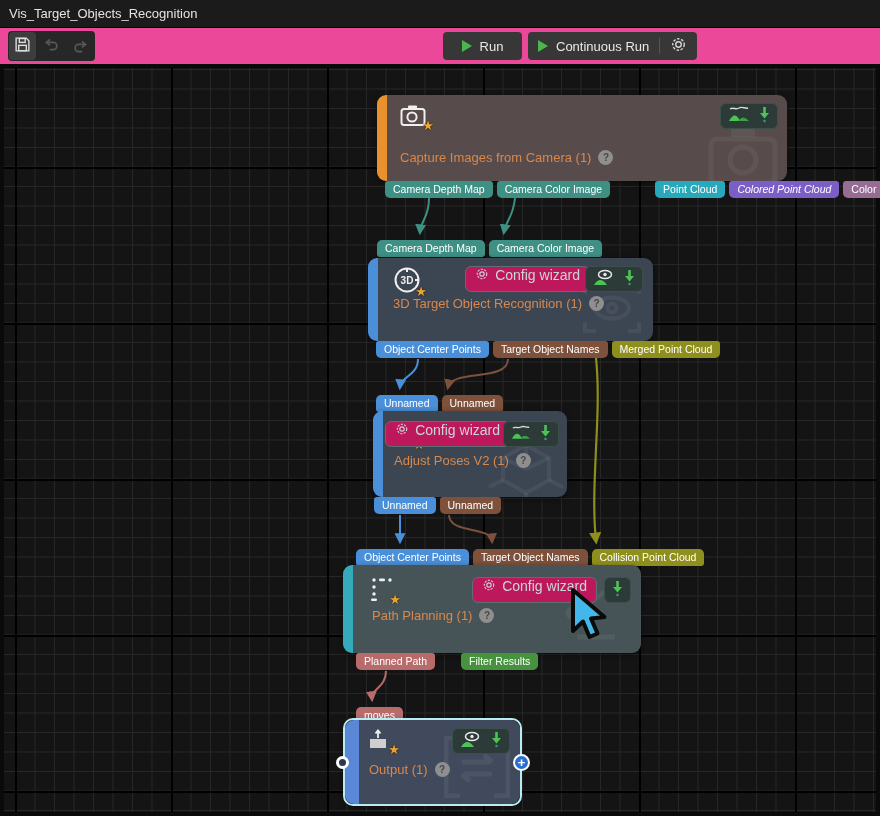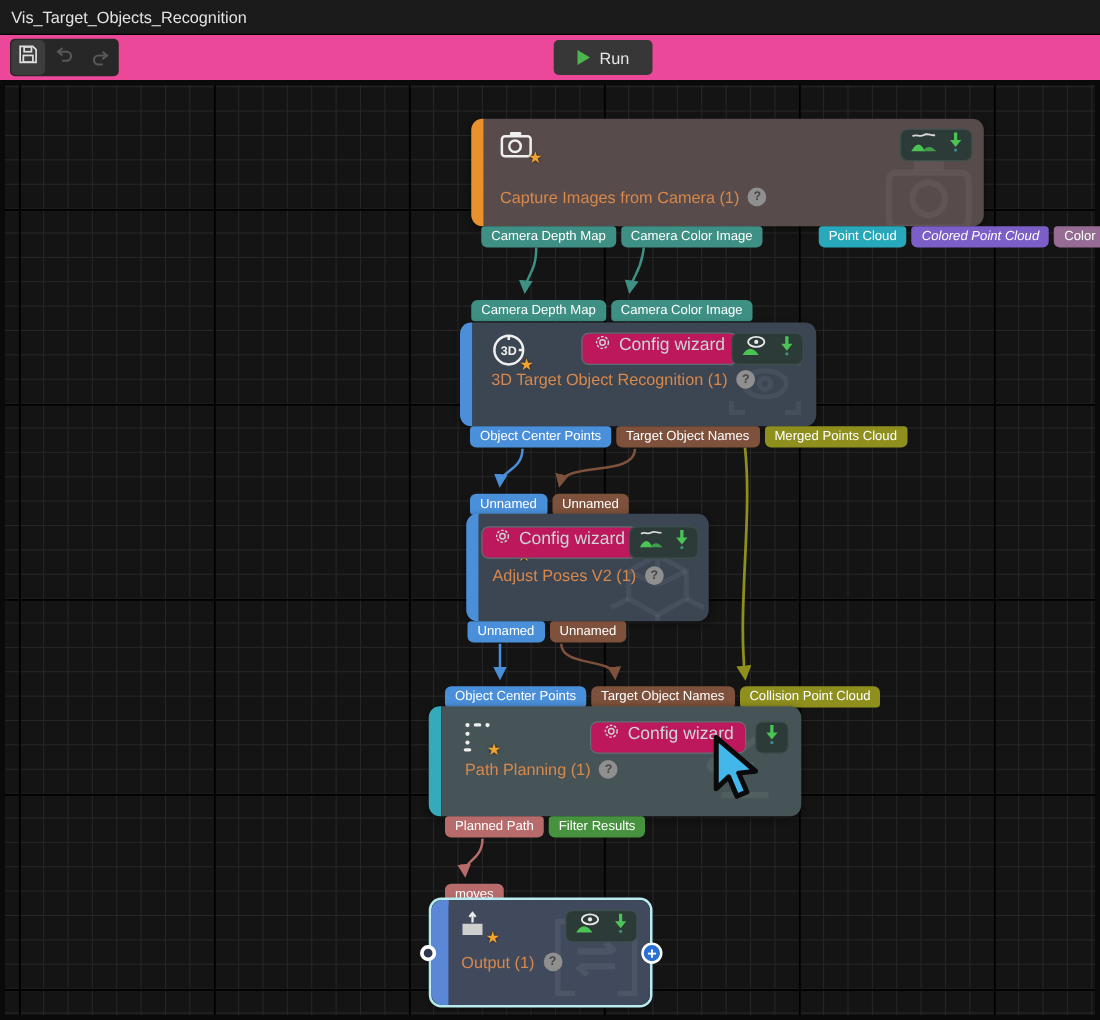--- a/index.html
+++ b/index.html
@@ -77,21 +77,21 @@
   .port.in  { border-radius:5px 5px 3px 3px; }
   .port.out { border-radius:3px 3px 5px 5px; }
   .p-teal  { background:#3f9084; }
   .p-cyan  { background:#28a9bb;margin-left:41px; }
   .p-purple{ background:#7b5ec6;font-style:italic; }
   .p-mauve { background:#966b94; }
   .p-blue  { background:#4a8fd9; }
   .p-brown { background:#7d513b; }
   .p-olive { background:#8f8f1e; }
   .p-rose  { background:#b76b6b; }
-  .p-green { background:#46923f; }
+  .p-green { background:#46923f;margin-left:22px; }
 
   .cursor { position:absolute; z-index:10; }
 </style>
 </head>
 <body>
 
 <div class="titlebar">
   <span>Vis_Target_Objects_Recognition</span>
 </div>
 
@@ -120,20 +120,31 @@
             <path d="M4 6 H9.6 a3.4 3.4 0 0 1 0 6.8 H6.4" fill="none" stroke="#585858" stroke-width="1.6"></path>
             <path d="M6.6 3.2 L3.2 6 L6.6 8.8" fill="none" stroke="#585858" stroke-width="1.6"></path>
           </svg>
       </span>
     </div>
   </div>
 
   <div class="run-btn" style="left:443px; width:79px; justify-content:center;">
     <span class="play"></span>
     <span>Run</span>
+  </div>
+  <div class="run-btn" style="left:528px; padding:0 10px;">
+    <span class="play"></span>
+    <span>Continuous Run</span>
+    <span class="tb-divider"></span>
+    <span>
+      <svg width="17" height="17" viewBox="0 0 16 16">
+          <circle cx="8" cy="8" r="5.4" fill="none" stroke="#d5d5d5" stroke-width="1.3" stroke-dasharray="2.4 1.5"></circle>
+          <circle cx="8" cy="8" r="2.6" fill="none" stroke="#d5d5d5" stroke-width="1.3"></circle>
+        </svg>
+    </span>
   </div>
 </div>
 
 <div class="canvas">
 
   <svg class="wires" width="880" height="752">
     <defs>
       <marker id="ah-teal" viewBox="0 0 10 10" refX="7" refY="5" markerWidth="5.5" markerHeight="5.5" orient="auto">
           <path d="M0 0 L10 5 L0 10 Z" fill="#3f9084"></path>
         </marker>
@@ -265,21 +276,21 @@
       <div class="node-title" style="left:15px; top:38px;">
         <span>3D Target Object Recognition (1)</span>
         <span class="help">?</span>
       </div>
     </div>
   </div>
 
   <div class="port-row" style="left:376px; top:277px;">
     <div class="port out p-blue">Object Center Points</div>
     <div class="port out p-brown">Target Object Names</div>
-    <div class="port out p-olive">Merged Points Cloud</div>
+    <div class="port out p-olive">Merged Point Cloud</div>
   </div>
 
   <div class="port-row" style="left:376px; top:331px;">
     <div class="port in p-blue">Unnamed</div>
     <div class="port in p-brown">Unnamed</div>
   </div>
 
   <div class="node n-adjust" style="left:373px; top:347px; width:194px; height:86px;">
     <div class="node-bar bar-blue"></div>
     <div class="node-body">

